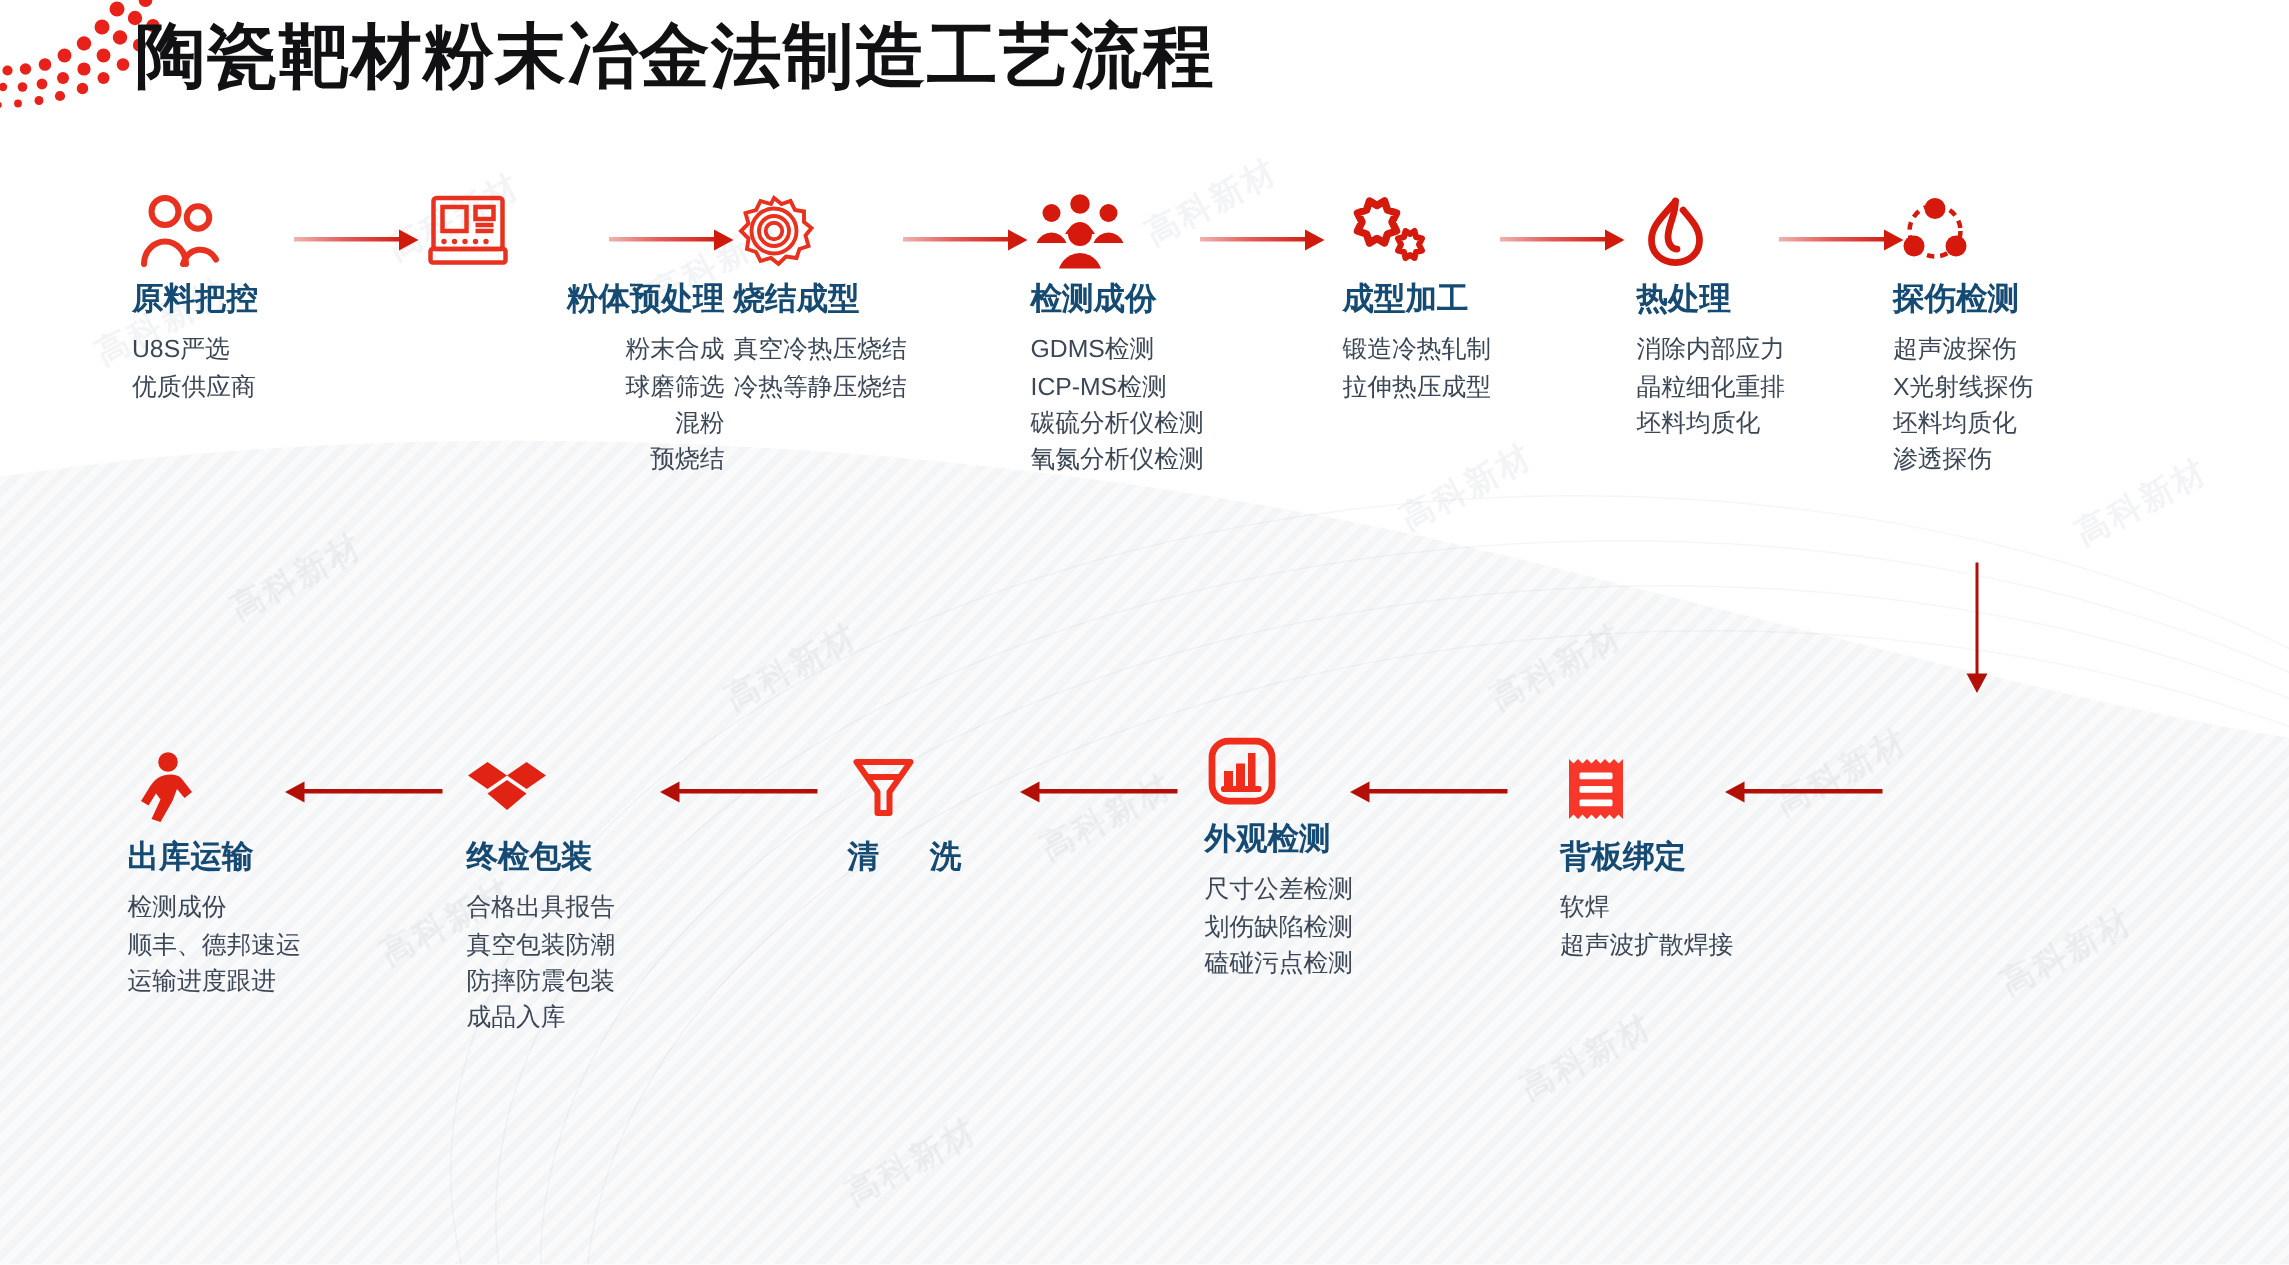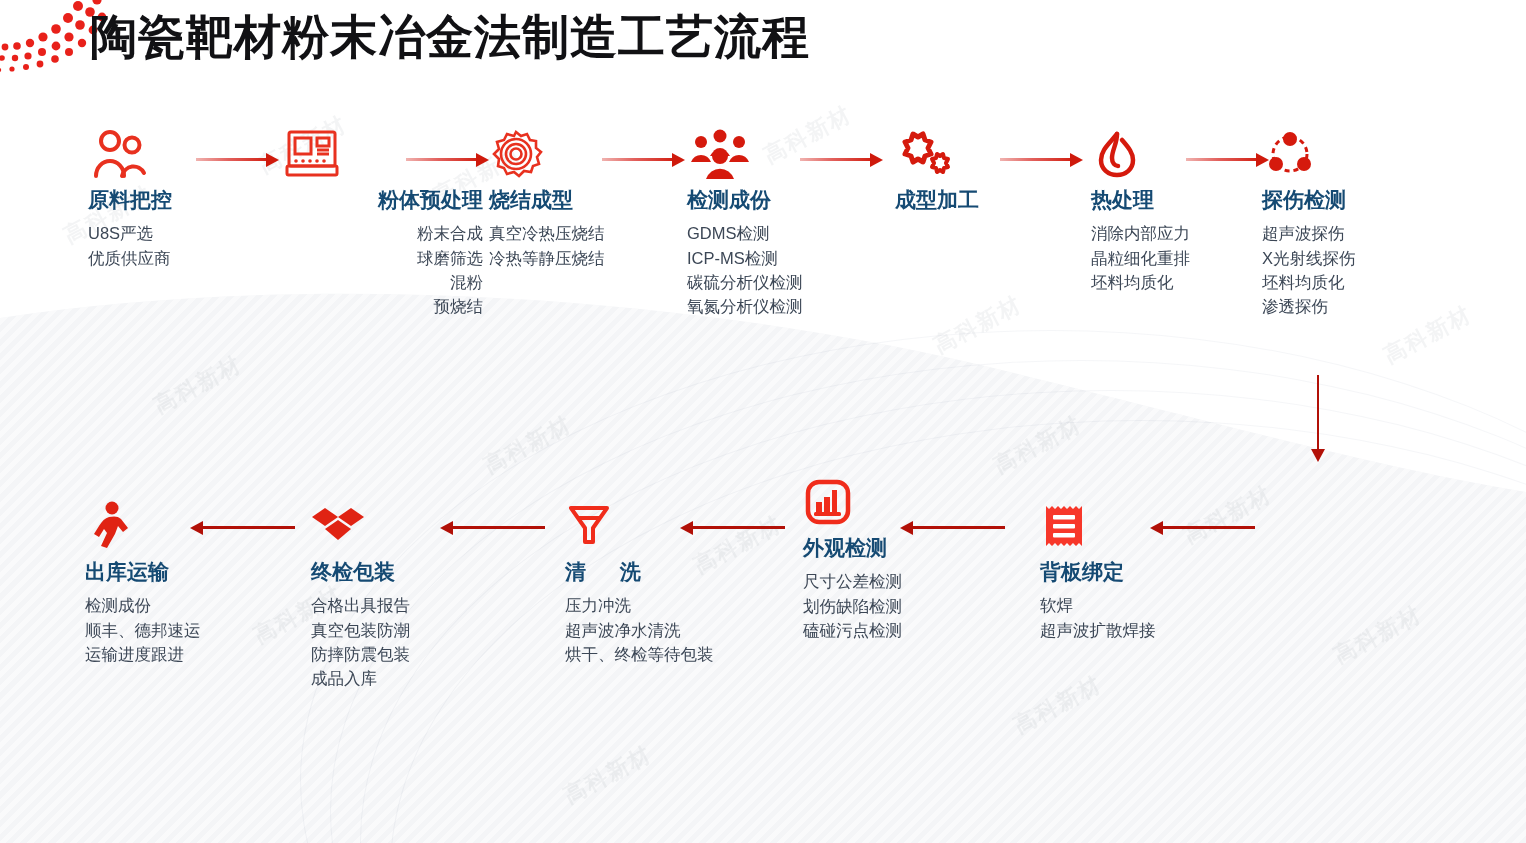--- a/index.html
+++ b/index.html
@@ -272,20 +272,24 @@
           <path d="M18 6 L23 9 L28 6 L30 12 L36 14 L33 20 L36 26 L30 28 L28 34 L23 31 L18 34 L16 28 L10 26 L13 20 L10 14 L16 12 Z"></path>
         </g>
         <circle cx="23" cy="20" r="4" fill="#fff"></circle>
         <g fill="none" stroke="#d51a0d" stroke-width="4" stroke-linejoin="round">
           <path d="M42 26 L45 28 L48 26 L49 30 L53 31 L51 35 L53 39 L49 40 L48 44 L45 42 L42 44 L41 40 L37 39 L39 35 L37 31 L41 30 Z"></path>
         </g>
         <circle cx="45" cy="35" r="2.6" fill="#fff"></circle>
       </svg>
     </div>
     <div class="step-title">成型加工</div>
+    <div class="step-lines">
+      <div>锻造冷热轧制</div>
+      <div>拉伸热压成型</div>
+    </div>
   </div>
 
   <div class="arrow-r" style="left:1000px;top:152px;width:85px;">
     <div class="shaft" style="width:72px;"></div>
       <div class="head" style="left:70px;"></div>
   </div>
 
   <div class="step" style="left:1091px;top:128px;width:175px;">
     <div class="step-icon">
       <svg width="52" height="52" viewBox="0 0 52 52">
@@ -357,21 +361,21 @@
       <div>软焊</div>
       <div>超声波扩散焊接</div>
     </div>
   </div>
 
   <div class="arrow-l" style="left:900px;top:520px;width:105px;">
     <div class="shaft" style="width:93px;"></div>
       <div class="head"></div>
   </div>
 
-  <div class="step" style="left:803px;top:476px;width:185px;">
+  <div class="step" style="left:803px;top:488px;width:185px;">
     <div class="step-icon">
       <svg width="50" height="52" viewBox="0 0 50 52">
         <rect x="5" y="6" width="40" height="40" rx="11" fill="none" stroke="#f02c1b" stroke-width="4.5"></rect>
         <g fill="#f02c1b">
           <rect x="13" y="26" width="6" height="11"></rect>
           <rect x="21" y="21" width="6" height="16"></rect>
           <rect x="29" y="14" width="5" height="23"></rect>
           <rect x="11" y="36" width="27" height="4" rx="1.5"></rect>
         </g>
       </svg>
@@ -392,25 +396,20 @@
   <div class="step" style="left:565px;top:500px;width:175px;">
     <div class="step-icon">
       <svg width="48" height="52" viewBox="0 0 48 52">
         <g fill="none" stroke="#f02c1b" stroke-width="4" stroke-linejoin="round">
           <path d="M6 8 H42 L28 28 V42 H20 V28 Z"></path>
           <path d="M14 18 H34"></path>
         </g>
       </svg>
     </div>
     <div class="step-title spaced">清 洗</div>
-    <div class="step-lines">
-      <div>压力冲洗</div>
-      <div>超声波净水清洗</div>
-      <div style="width:160px;">烘干、终检等待包装</div>
-    </div>
   </div>
 
   <div class="arrow-l" style="left:440px;top:520px;width:105px;">
     <div class="shaft" style="width:93px;"></div>
       <div class="head"></div>
   </div>
 
   <div class="step" style="left:311px;top:500px;width:180px;">
     <div class="step-icon">
       <svg width="54" height="52" viewBox="0 0 54 52">

